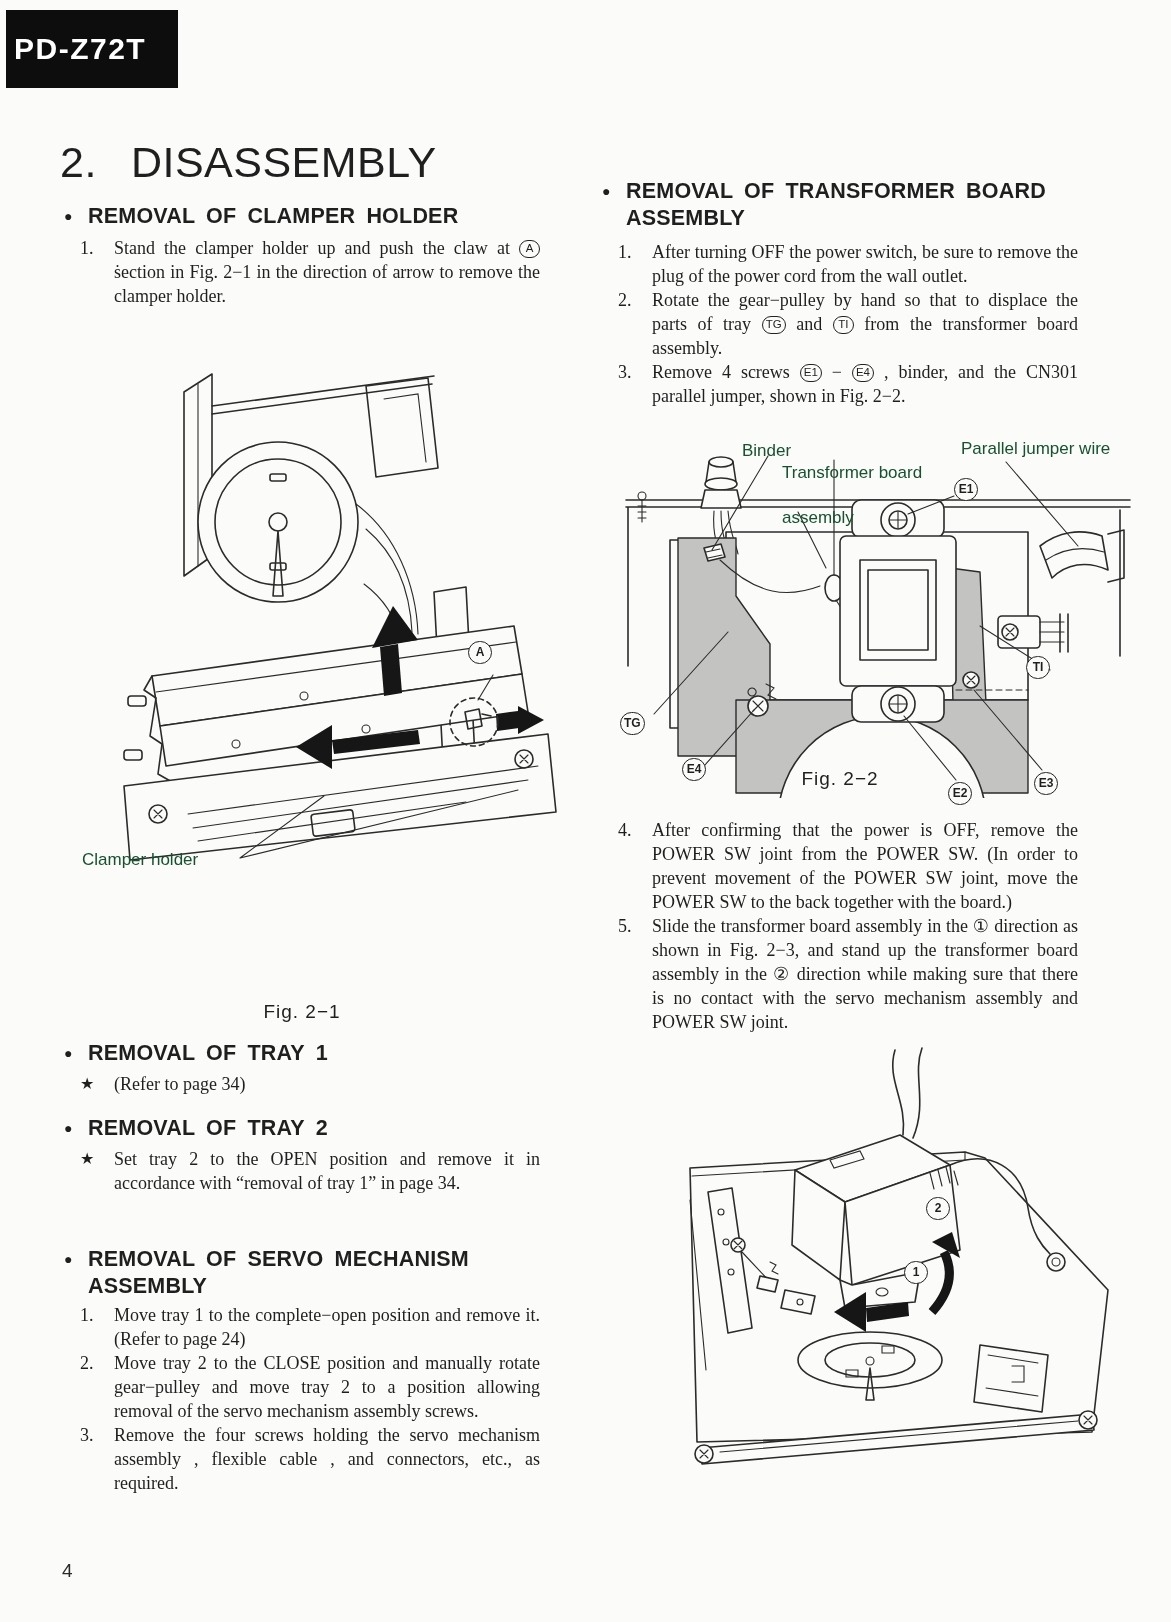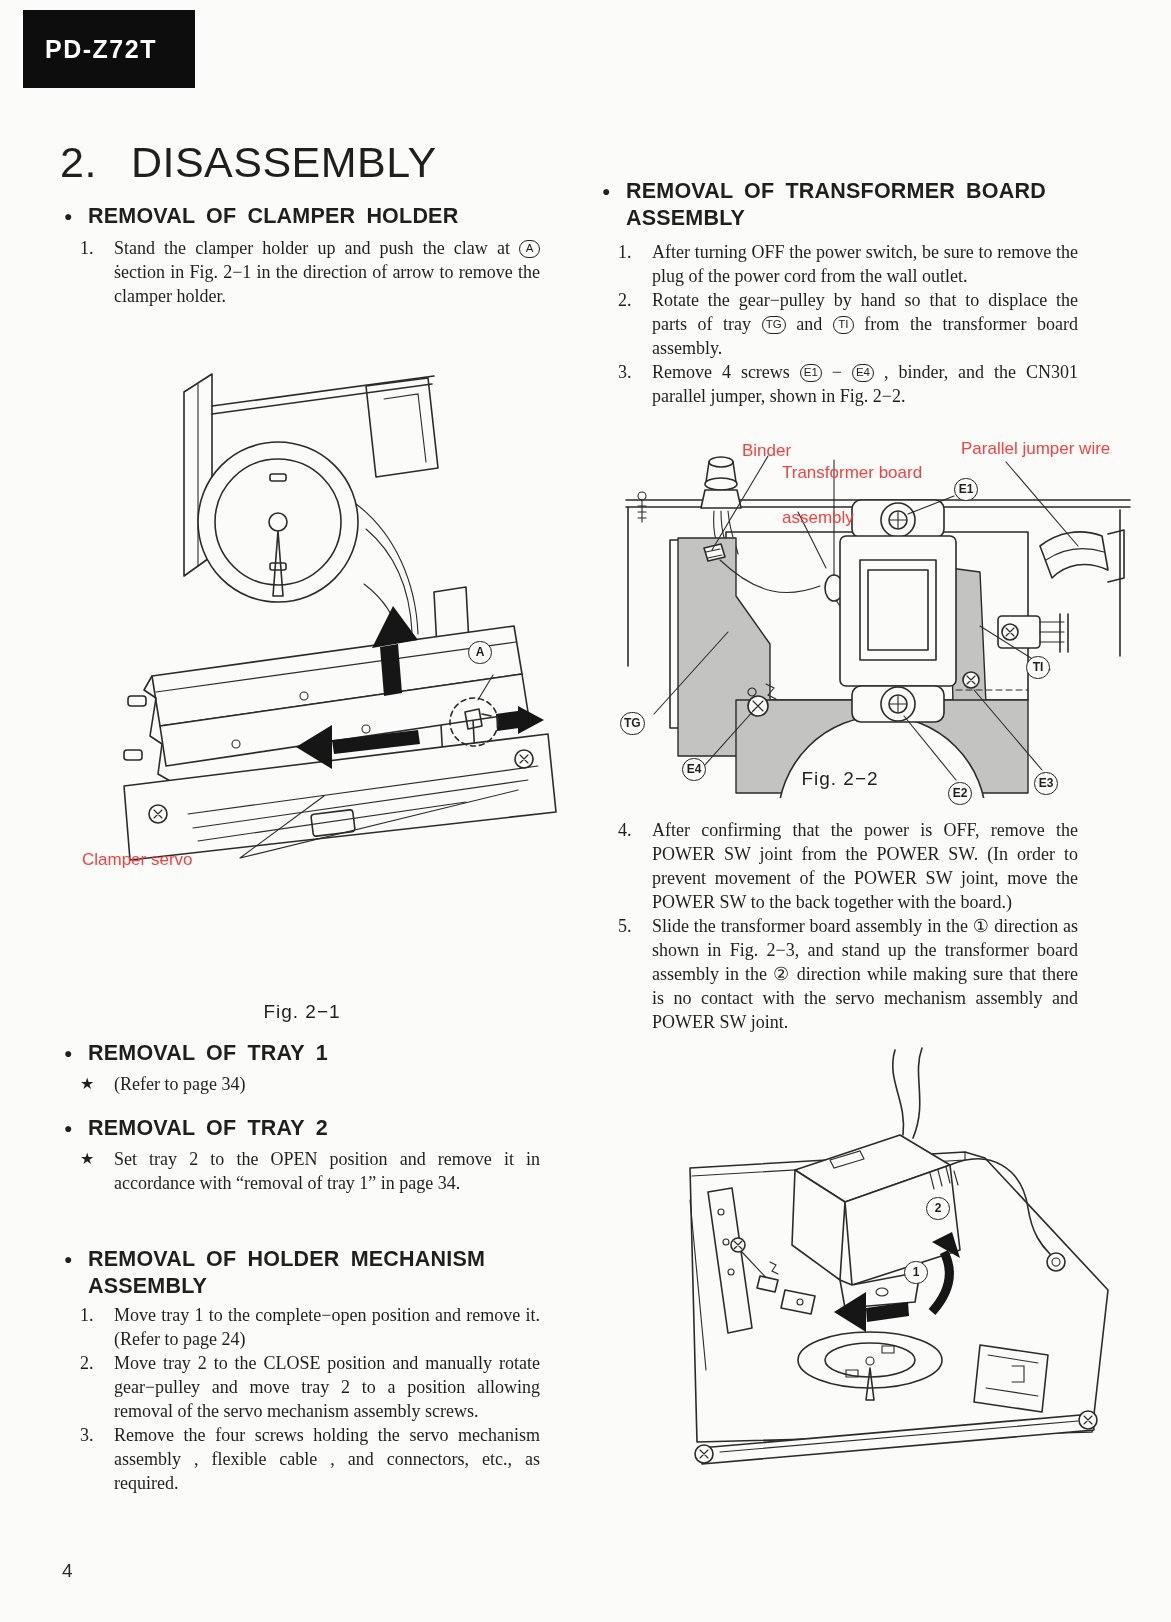--- a/index.html
+++ b/index.html
@@ -4,23 +4,23 @@
 <style>
   html,body { margin:0; padding:0; background:#e8e8e6; }
   .page {
     position:relative; width:1171px; height:1622px; margin:0 auto;
     background:#fbfbf9; color:#1f1f1f; overflow:hidden;
     font-family:"Liberation Serif", serif;
   }
   .badge {
     position:absolute; left:6px; top:10px; width:172px; height:78px;
     background:#0d0d0d; color:#fff; display:flex; align-items:center;
-    padding-left:22px; box-sizing:border-box;
+    padding-left:8px; box-sizing:border-box;
     font-family:"Liberation Sans", sans-serif; font-weight:700;
-    font-size:25px; letter-spacing:1.5px;margin-left:17px;
+    font-size:30px; letter-spacing:1.5px;
   }
   .page-title {
     position:absolute; left:60px; top:138px;
     font-family:"Liberation Sans", sans-serif; font-weight:400;
     font-size:43px; letter-spacing:0.5px; white-space:nowrap;
   }
   .page-title .t-num { display:inline-block; margin-right:34px; }
   .col { position:absolute; width:484px; }
   .col-left  { left:60px;  top:0; height:1622px; }
   .col-right { left:598px; top:0; height:1622px; }
@@ -41,21 +41,21 @@
   }
   .circ {
     display:inline-block; border:1.4px solid #222; border-radius:10px;
     min-width:13px; height:16px; line-height:15px; padding:0 3px;
     font-family:"Liberation Sans", sans-serif; font-size:11.5px;
     text-align:center; vertical-align:2px; font-weight:400;
     word-spacing:normal; letter-spacing:0;
   }
   .fig-label {
     position:absolute; font-family:"Liberation Sans", sans-serif;
-    font-size:17px; line-height:21px; color:#ef4444; white-space:nowrap;
+    font-size:17px; line-height:21px; color:#14532d; white-space:nowrap;
   }
   .fig-caption {
     position:absolute; text-align:center;
     font-family:"Liberation Sans", sans-serif; font-size:19px; color:#1f1f1f;
     letter-spacing:1px;
     margin-top:8px;
   }
   .circ2 {
     position:absolute; box-sizing:border-box; min-width:24px; height:23px;
     border:1.6px solid #222; border-radius:12px; padding:0 3px;
@@ -150,21 +150,21 @@
         <polygon class="blk" points="430,370 452,367 453,384 431,387"></polygon>
 
         <circle class="ln" cx="408" cy="378" r="24" stroke-dasharray="5 4"></circle>
         <path class="ln" d="M399,368 L413,365 L416,382 L402,385 Z M416,370 L425,372"></path>
 
         <path class="ln-t" d="M427,331 L412,356"></path>
         <path class="ln-t" d="M258,452 L174,514 M452,446 L174,514"></path>
       </svg>
       <span class="circ2" style="left:402px; top:297px;">A</span>
     </div>
-    <div class="fig-label" style="left:22px; top:849px;">Clamper servo</div>
+    <div class="fig-label" style="left:22px; top:849px;">Clamper holder</div>
     <div class="fig-caption" style="left:0; top:993px; width:484px;">Fig. 2−1</div>
 
     <div class="abs sec-h" style="left:4px; top:1040px; width:476px;">
       <span class="bullet">●</span>
       <span>REMOVAL OF TRAY 1</span>
     </div>
     <div class="abs item" style="left:18px; top:1072px; width:462px;">
       <span class="num star">★</span>
       <span class="txt">(Refer to page 34)</span>
     </div>
@@ -173,21 +173,21 @@
       <span class="bullet">●</span>
       <span>REMOVAL OF TRAY 2</span>
     </div>
     <div class="abs item" style="left:18px; top:1147px; width:462px;">
       <span class="num star">★</span>
       <span class="txt">Set tray 2 to the OPEN position and remove it in accordance with “removal of tray 1” in page 34.</span>
     </div>
 
     <div class="abs sec-h" style="left:4px; top:1246px; width:476px;">
       <span class="bullet">●</span>
-      <span>REMOVAL OF HOLDER MECHANISM ASSEMBLY</span>
+      <span>REMOVAL OF SERVO MECHANISM ASSEMBLY</span>
     </div>
     <div class="abs" style="left:18px; top:1303px; width:462px;">
       <div class="item">
         <span class="num">1.</span>
         <span class="txt">Move tray 1 to the complete−open position and remove it. (Refer to page 24)</span>
       </div>
       <div class="item">
         <span class="num">2.</span>
         <span class="txt">Move tray 2 to the CLOSE position and manually rotate gear−pulley and move tray 2 to a position allowing removal of the servo mechanism assembly screws.</span>
       </div>

